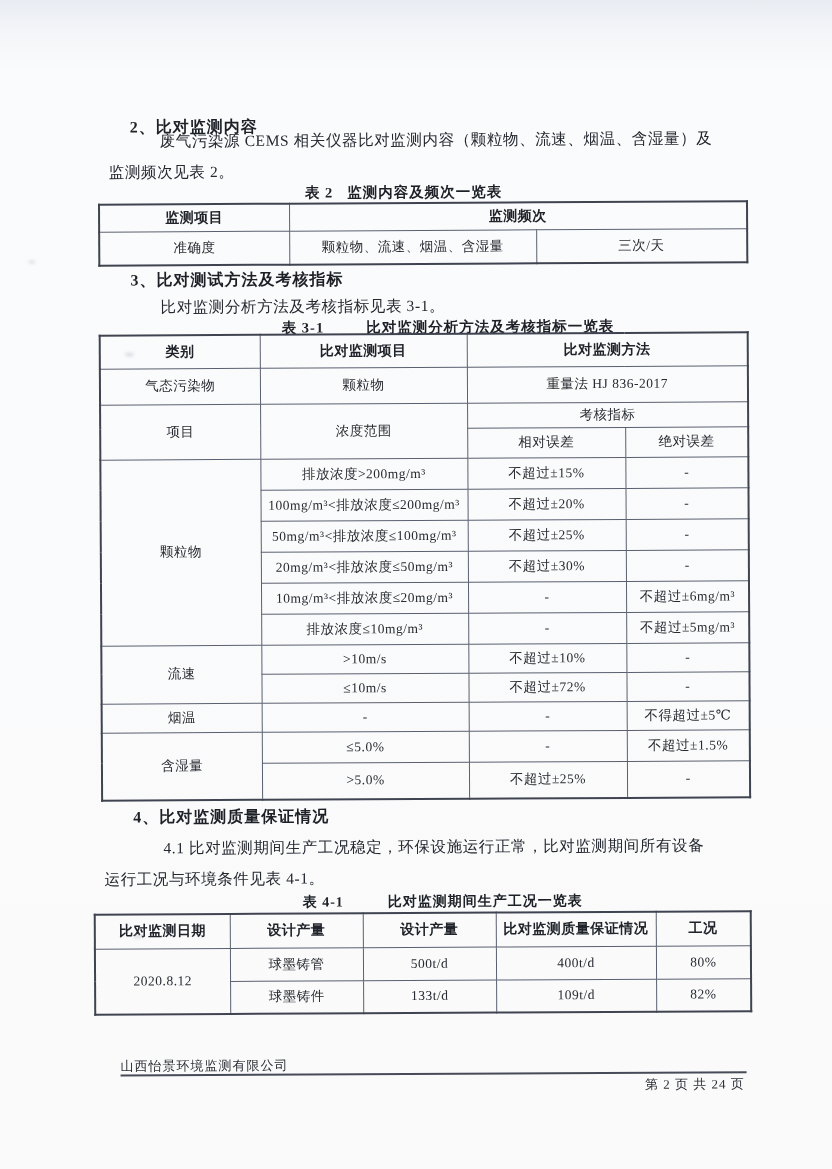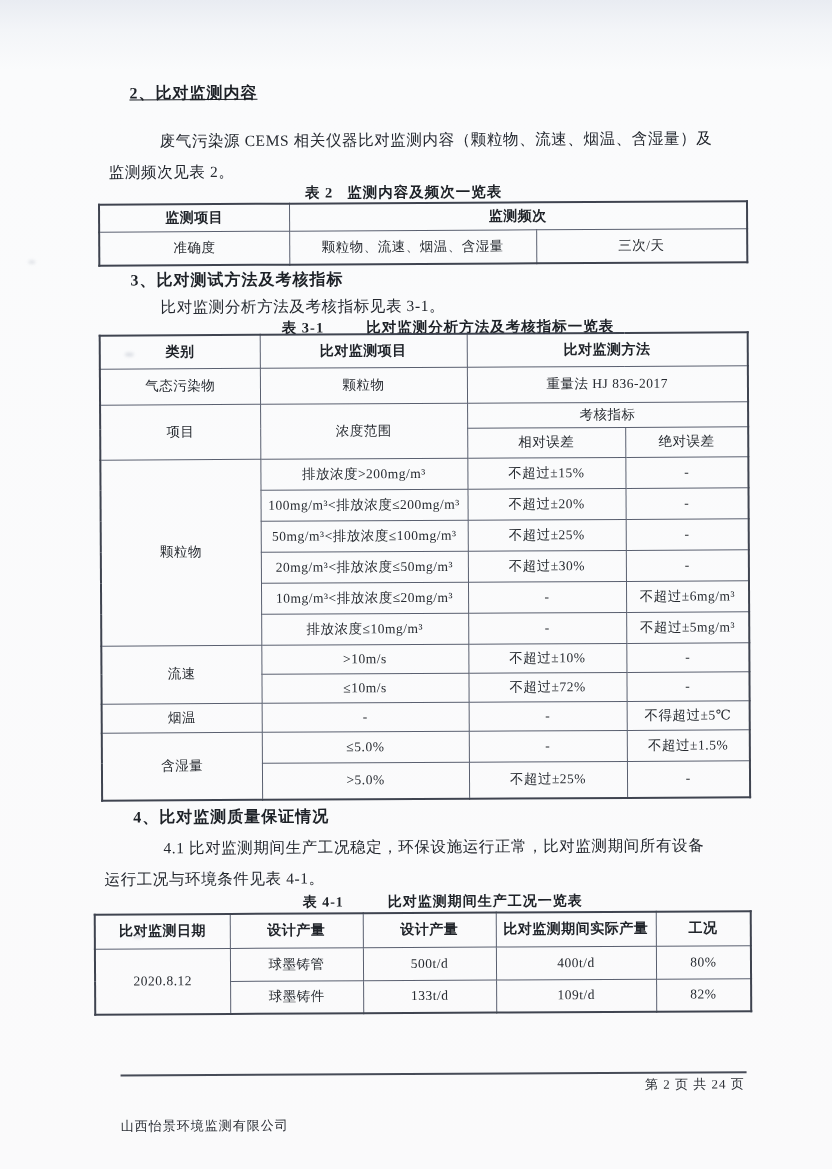--- a/index.html
+++ b/index.html
@@ -44,21 +44,21 @@
   .footer-rule{position:absolute;height:2px;background:#464b57;}
   .footer-text{position:absolute;font-size:13px;color:#2b2f36;letter-spacing:1px;white-space:nowrap;}
   .smudge{position:absolute;background:#b6bcc8;border-radius:50%;filter:blur(1.5px);}
 </style>
 </head>
 <body>
 
 <div class="page">
   <div class="content">
 
-    <div class="h-sec" style="top:82px;text-decoration:underline;">2、比对监测内容</div>
+    <div class="h-sec" style="top:116px;">2、比对监测内容</div>
     <div class="para-line" style="top:130px;left:162px;">废气污染源 CEMS 相关仪器比对监测内容（颗粒物、流速、烟温、含湿量）及</div>
     <div class="para-line" style="top:161px;left:111px;">监测频次见表 2。</div>
     <div class="caption" style="top:183px;left:307px;gap:14px;">
       <span>表 2</span>
       <span>监测内容及频次一览表</span>
     </div>
 
     <table class="tbl" style="left:100px;top:202px;width:648px;">
       <colgroup>
           <col style="width:190px">
@@ -188,40 +188,40 @@
           <col style="width:133px">
           <col style="width:133px">
           <col style="width:160px">
           <col style="width:95px">
         </colgroup>
       <tbody>
           <tr style="height:34px;">
         <th>比对监测日期</th>
         <th>设计产量</th>
         <th>设计产量</th>
-        <th>比对监测期间实际产量</th>
+        <th>比对监测质量保证情况</th>
         <th>工况</th>
       </tr>
       <tr style="height:33px;">
         <td rowspan="2">2020.8.12</td>
         <td>球墨铸管</td>
         <td>500t/d</td>
         <td>400t/d</td>
         <td>80%</td>
       </tr>
       <tr style="height:33px;">
         <td>球墨铸件</td>
         <td>133t/d</td>
         <td>109t/d</td>
         <td>82%</td>
       </tr>
     </tbody>
       </table>
 
     <div class="footer-rule" style="left:118px;top:1073px;width:626px;"></div>
-    <div class="footer-text" style="left:118px;top:1116px;">山西怡景环境监测有限公司</div>
+    <div class="footer-text" style="left:118px;top:1056px;">山西怡景环境监测有限公司</div>
     <div class="footer-text" style="right:90px;top:1077px;">第 2 页 共 24 页</div>
 
     <div class="smudge" style="left:126px;top:351px;width:9px;height:4px;opacity:.45;"></div>
     <div class="smudge" style="left:131px;top:933px;width:10px;height:4px;opacity:.4;"></div>
     <div class="smudge" style="left:30px;top:258px;width:7px;height:4px;opacity:.35;"></div>
   </div>
 </div>
 
 </body></html>

